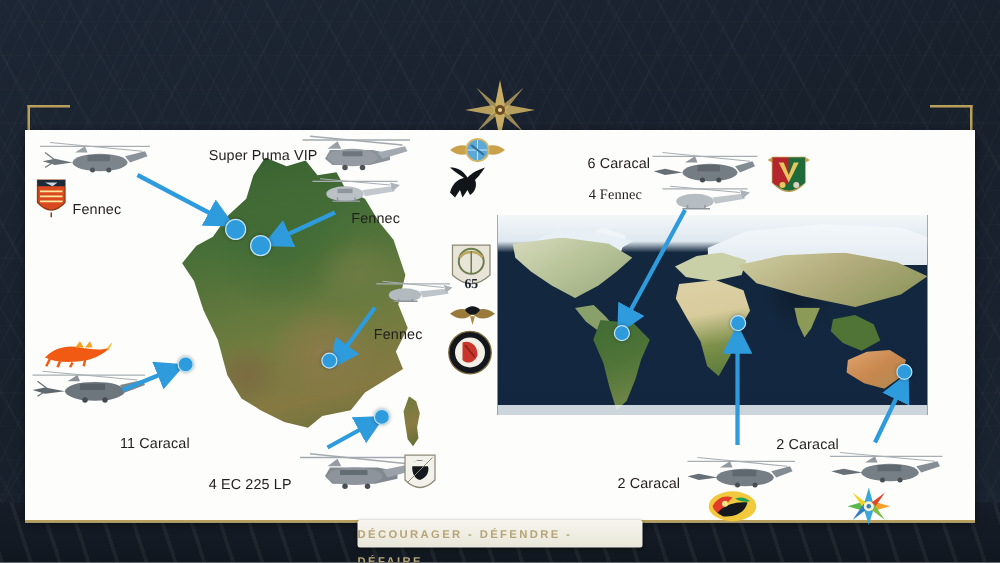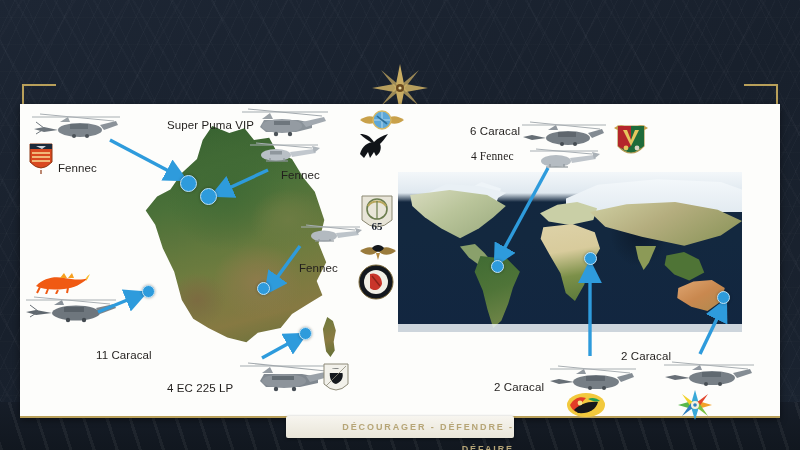--- a/index.html
+++ b/index.html
@@ -187,21 +187,21 @@
   .badge{ position:absolute; }
   .badge svg{ display:block; }
   .motto-plate{
     position:absolute; left:286px; bottom:12px; width:228px; height:22px;
     background:linear-gradient(#f7f5ef,#e9e5d8);
     border-radius:2px; z-index:6;
     box-shadow:0 1px 3px rgba(0,0,0,.5);
   }
   .motto-txt{
     position:absolute; left:286px; bottom:12px; width:228px; height:22px;
-    line-height:22px; text-align:right; z-index:7;
+    line-height:22px; text-align:left; z-index:7;
     color:#b6a576; font-size:9px; letter-spacing:1.9px; font-weight:bold;
   }
 </style>
 </head>
 <body>
 
 <div id="slide">
 
 
 

